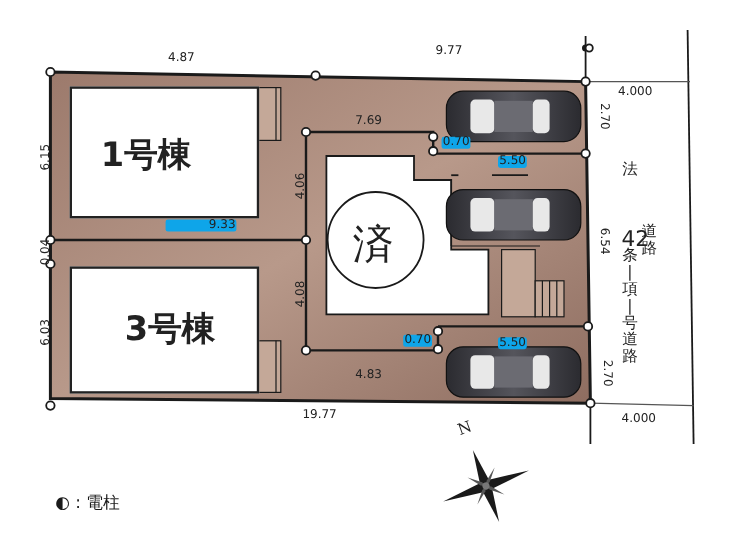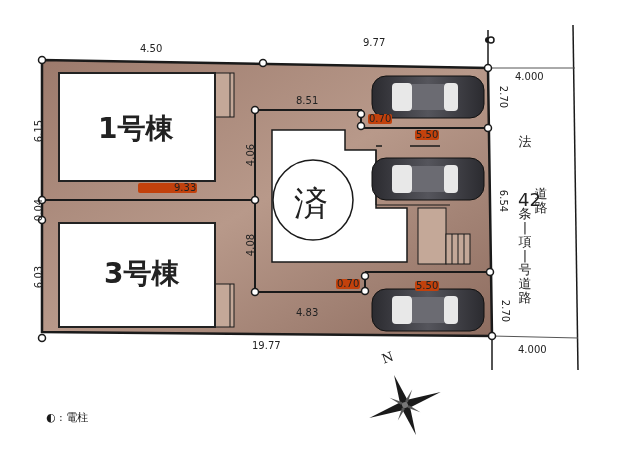--- a/index.html
+++ b/index.html
@@ -1,20 +1,20 @@
 <!DOCTYPE html>
 <html><head>
 <meta charset="utf-8">
 <style>
   html, body { margin: 0; padding: 0; background: #ffffff; }
   body { width: 620px; height: 465px; position: relative; overflow: hidden;
          font-family: "DejaVu Sans", sans-serif; color: #1a1a1a; }
   .abs { position: absolute; }
   .lbl { position: absolute; font-size: 10px; line-height: 10px; white-space: nowrap; color:#222; }
-  .lbl-box { background: #c2410c; padding: 0 1px; border-radius: 2px; }
+  .lbl-box { background: #0ea5e9; padding: 0 1px; border-radius: 2px; }
   .vert { transform: rotate(-90deg); transform-origin: center center; }
   .vert90 { transform: rotate(90deg); transform-origin: center center; }
   .house { position: absolute; background: #ffffff; border: 2px solid #222; box-sizing: border-box; }
   .house-label { position: absolute; font-size: 28px; font-weight: bold; color:#222; white-space: nowrap; }
   .road-text { position: absolute; font-size: 13px; line-height: 14px; color:#222; width: 14px; text-align:center; }
   svg { position: absolute; left: 0; top: 0; }
 </style>
 </head>
 <body>
 
@@ -116,36 +116,36 @@
     <polygon points="38,0 4,-4 0,0 4,4" fill="#1a1a1a"></polygon>
     <polygon points="-12,-12 -2,-4 0,0 -4,-2" fill="#555"></polygon>
     <polygon points="12,12 2,4 0,0 4,2" fill="#555"></polygon>
     <polygon points="12,-12 4,-2 0,0 2,-4" fill="#555"></polygon>
     <polygon points="-12,12 -4,2 0,0 -2,4" fill="#555"></polygon>
     <circle r="3" fill="#777"></circle>
   </g>
 </svg>
 
 <div class="house" style="left:58px;top:72px;width:158px;height:110px;"></div>
-<div class="house-label" style="left:98px;top:110px;">1号棟</div>
+<div class="house-label" style="left:84px;top:110px;">1号棟</div>
 
 <div class="house" style="left:58px;top:222px;width:158px;height:106px;"></div>
 <div class="house-label" style="left:104px;top:255px;">3号棟</div>
 
 <div class="house-label" style="left:294px;top:181px;font-size:34px;font-weight:normal;">済</div>
 
-<div class="lbl" style="left:140px;top:44px;">4.50</div>
+<div class="lbl" style="left:140px;top:44px;">4.87</div>
 <div class="lbl" style="left:363px;top:38px;">9.77</div>
 <div class="lbl vert" style="left:28px;top:126px;">6.15</div>
 <div class="lbl vert" style="left:28px;top:205px;">0.04</div>
 <div class="lbl vert" style="left:28px;top:272px;">6.03</div>
 <div class="lbl lbl-box" style="left:138px;top:183px;padding-left:36px;">9.33</div>
 <div class="lbl vert" style="left:240px;top:150px;">4.06</div>
 <div class="lbl vert" style="left:240px;top:240px;">4.08</div>
-<div class="lbl" style="left:296px;top:96px;">8.51</div>
+<div class="lbl" style="left:296px;top:96px;">7.69</div>
 <div class="lbl" style="left:296px;top:308px;">4.83</div>
 <div class="lbl lbl-box" style="left:368px;top:114px;">0.70</div>
 <div class="lbl lbl-box" style="left:336px;top:279px;">0.70</div>
 <div class="lbl lbl-box" style="left:415px;top:130px;">5.50</div>
 <div class="lbl lbl-box" style="left:415px;top:281px;">5.50</div>
 <div class="lbl vert90" style="left:492px;top:92px;">2.70</div>
 <div class="lbl vert90" style="left:492px;top:196px;">6.54</div>
 <div class="lbl vert90" style="left:494px;top:306px;">2.70</div>
 <div class="lbl" style="left:252px;top:341px;">19.77</div>
 <div class="lbl" style="left:515px;top:72px;">4.000</div>
@@ -162,17 +162,17 @@
   <div>道</div>
   <div>路</div>
 </div>
 <div class="road-text" style="left:534px;top:187px;">
   <div>道</div>
   <div>路</div>
 </div>
 
 <div class="lbl" style="left:382px;top:353px;font-size:13px;font-family:'DejaVu Serif', serif;transform:rotate(-20deg);">N</div>
 
-<div class="abs" style="left:46px;top:410px;font-size:11px;white-space:nowrap;">
+<div class="abs" style="left:46px;top:410px;font-size:14px;white-space:nowrap;">
   <span>◐</span>
   <span>:</span>
   <span>電柱</span>
 </div>
 
 </body></html>

